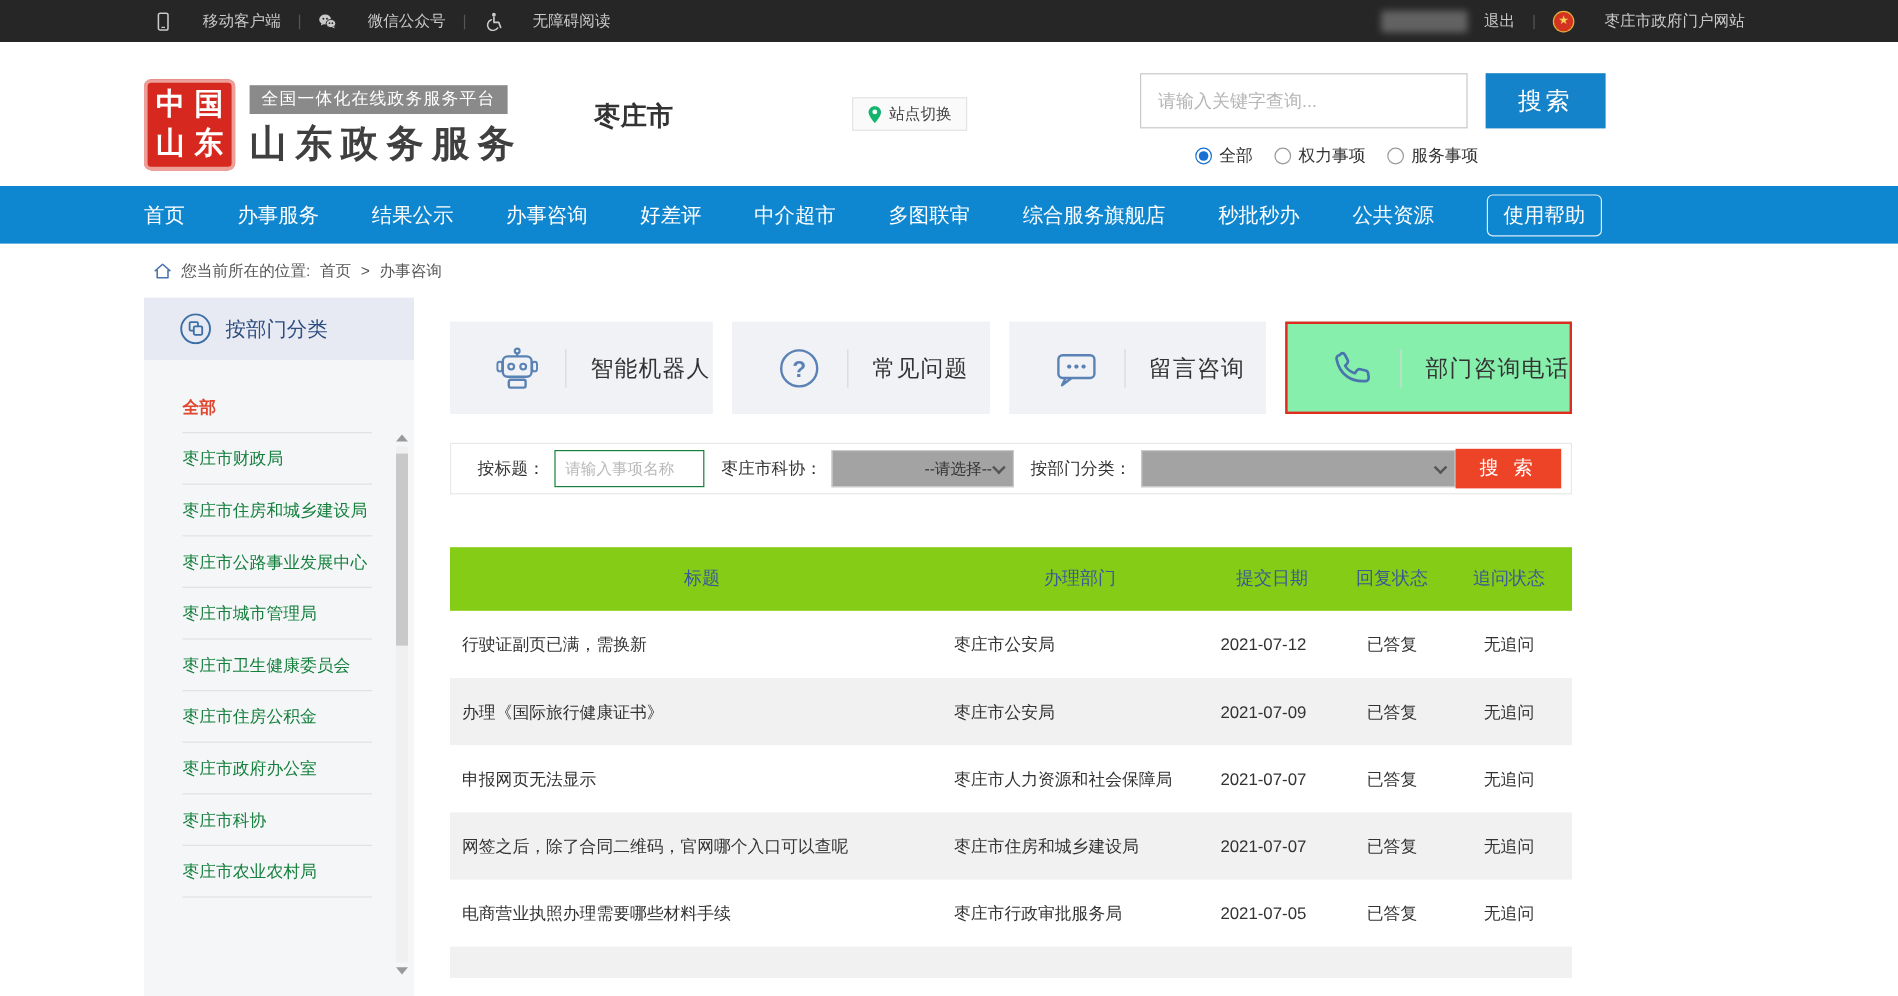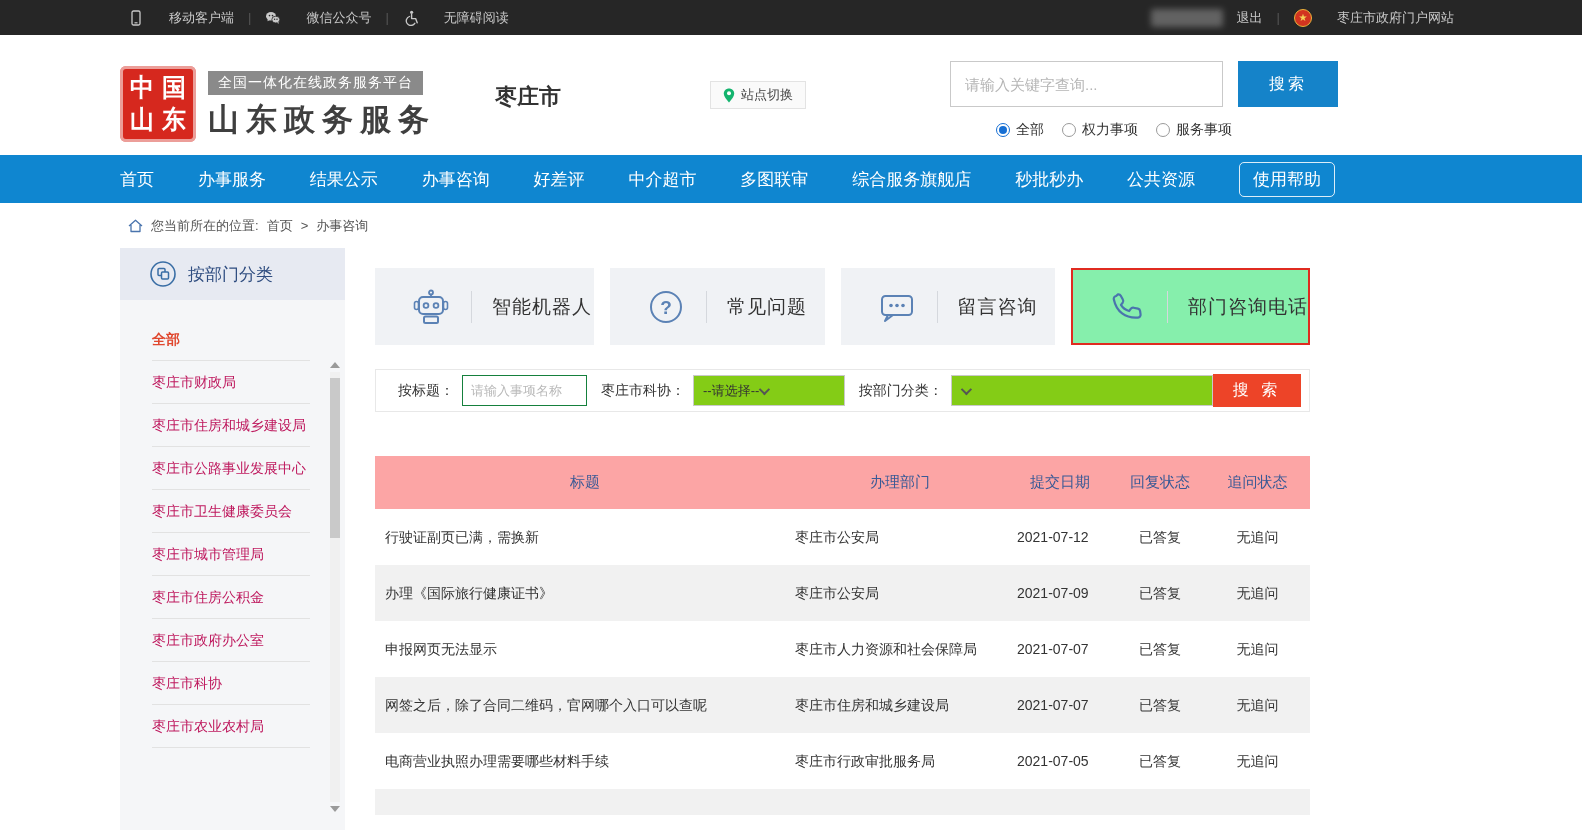--- a/index.html
+++ b/index.html
@@ -37,21 +37,21 @@
   .site-switch { position:absolute; left:590px; top:46px; height:28px; background:#fafafa;
     border:1px solid #e3e3e3; display:flex; align-items:center; gap:6px; padding:0 12px;
     font-size:13px; color:#444; cursor:pointer; }
   .pin-icon svg { width:12px; height:15px; display:block; }
   .search-zone { position:absolute; right:0; top:26px; width:390px; }
   .search-row { position:absolute; right:12px; top:0; display:flex; }
   .search-input { width:273px; height:46px; border:1px solid #c9c9c9; padding:0 14px;
     font-size:15px; color:#333; outline:none; }
   .search-input::placeholder { color:#b5b5b5; }
   .search-btn { width:100px; height:46px; margin-left:15px; background:#1583c9; color:#fff;
-    border:none; font-size:16px; letter-spacing:3px; cursor:pointer; }
+    border:none; font-size:20px; letter-spacing:3px; cursor:pointer; }
   .scope-row { position:absolute; top:60px; right:118px; display:flex; gap:18px; font-size:14px; color:#333; }
   .scope { display:flex; align-items:center; gap:6px; cursor:pointer; white-space:nowrap; }
   .radio { width:14px; height:14px; border-radius:50%; border:1px solid #9a9a9a; background:#fff; position:relative; }
   .scope.selected .radio { border-color:#176fd4; }
   .scope.selected .radio::after { content:""; position:absolute; inset:2px; border-radius:50%; background:#176fd4; }
 
   
   .navbar { height:48px; background:#0f86d0; }
   .nav-inner { margin-left:120px; width:1215px; height:100%; display:flex;
     align-items:center; justify-content:space-between; }
@@ -67,21 +67,21 @@
   
   .layout { position:absolute; left:120px; top:248px; width:1215px; display:flex; }
 
   
   .sidebar { width:225px; flex:none; }
   .sidebar-head { height:52px; background:#e7eaf2; display:flex; align-items:center;
     gap:12px; padding-left:30px; color:#2f4d80; font-size:17px; }
   .cat-icon svg { width:26px; height:26px; display:block; }
   .sidebar-list { background:#f5f6f8; height:582px; position:relative; padding:18px 0 0 0; }
   .dept-item { margin:0 26px 0 32px; padding:11px 0; border-bottom:1px solid #e2e2e2;
-    font-size:14px; color:#be185d; line-height:20px; cursor:pointer; width:158px; }
+    font-size:14px; color:#15803d; line-height:20px; cursor:pointer; width:158px; }
   .dept-item.active { color:#e0472e; font-weight:bold; }
   .side-scrollbar { position:absolute; right:4px; top:62px; width:12px; height:450px; }
   .scroll-arrow { width:0; height:0; border-left:5px solid transparent; border-right:5px solid transparent; margin:0 auto; }
   .scroll-arrow.up { border-bottom:6px solid #9a9a9a; }
   .scroll-arrow.down { border-top:6px solid #9a9a9a; margin-top:4px; }
   .scroll-track { width:10px; height:430px; margin:4px auto 0; background:#f0f0f0; position:relative; }
   .scroll-thumb { position:absolute; top:6px; left:0; width:10px; height:160px; background:#c9c9c9; }
 
   
   .main { margin-left:30px; width:935px; }
@@ -94,36 +94,36 @@
   .tab-label { font-size:19px; color:#333; letter-spacing:1px; white-space:nowrap; }
 
   
   .filter-bar { margin-top:24px; height:43px; border:1px solid #e8e8e8; display:flex;
     align-items:center; padding:0 8px 0 22px; font-size:14px; color:#333; }
   .filter-label { white-space:nowrap; }
   .title-input { width:125px; height:31px; border:1px solid #15803d; margin-left:8px;
     padding:0 8px; font-size:13px; color:#ef4444; outline:none; }
   .title-input::placeholder { color:#b9b9b9; }
   .filter-label.ml { margin-left:14px; }
-  .fake-select { height:31px; border:1px solid #c9c9c9; margin-left:8px; background:#84cc16;
-    display:flex; align-items:center; justify-content:flex-start; padding:0 9px;
+  .fake-select { height:31px; border:1px solid #c9c9c9; margin-left:8px; background:#a3a3a3;
+    display:flex; align-items:center; justify-content:flex-end; padding:0 9px;
     font-size:13px; color:#333; cursor:pointer; }
   .sel-topic { width:152px; }
   .sel-item { width:263px; }
   .chev { width:8px; height:8px; border-right:2px solid #555; border-bottom:2px solid #555;
     transform:rotate(45deg) translateY(-2px); flex:none; }
   .filter-search-btn { margin-left:auto; width:88px; height:33px; background:#ed4428; color:#fff;
     border:none; font-size:16px; letter-spacing:4px; cursor:pointer; }
 
   
   .qa-table { margin-top:44px; width:935px; border-collapse:collapse; table-layout:fixed; }
   .qa-table col.c-title { width:420px; } .qa-table col.c-dept { width:210px; }
   .qa-table col.c-date { width:110px; } .qa-table col.c-reply { width:90px; }
   .qa-table col.c-follow { width:105px; }
-  .qa-table thead th { height:53px; background:#fca5a5; color:#3a5a96; font-size:15px;
+  .qa-table thead th { height:53px; background:#84cc16; color:#3a5a96; font-size:15px;
     font-weight:normal; text-align:center; }
   .qa-table tbody td { font-size:14px; color:#333; line-height:24px; padding:16px 0; vertical-align:middle; }
   .qa-table tbody tr:nth-child(even) { background:#f1f1f1; }
   td.cell-title { padding-left:10px !important; padding-right:20px !important; cursor:pointer; }
   td.cell-dept { padding-right:28px !important; }
   td.cell-date { padding-left:12px !important; }
   td.cell-reply, td.cell-follow { text-align:center; }
   tr.partial-row td { height:26px; padding:0 !important; background:#f1f1f1; }
 </style>
 </head>
@@ -268,22 +268,22 @@
           </svg>
       </span>
       <span>按部门分类</span>
     </div>
     <div class="sidebar-list">
       <div>
           <div class="dept-item active">全部</div>
           <div class="dept-item">枣庄市财政局</div>
           <div class="dept-item">枣庄市住房和城乡建设局</div>
           <div class="dept-item">枣庄市公路事业发展中心</div>
+          <div class="dept-item">枣庄市城市管理局</div>
           <div class="dept-item">枣庄市卫生健康委员会</div>
-          <div class="dept-item">枣庄市城市管理局</div>
           <div class="dept-item">枣庄市住房公积金</div>
           <div class="dept-item">枣庄市政府办公室</div>
           <div class="dept-item">枣庄市科协</div>
           <div class="dept-item">枣庄市农业农村局</div>
         </div>
       <div class="side-scrollbar">
         <div class="scroll-arrow up"></div>
         <div class="scroll-track">
           <div class="scroll-thumb"></div>
         </div>

